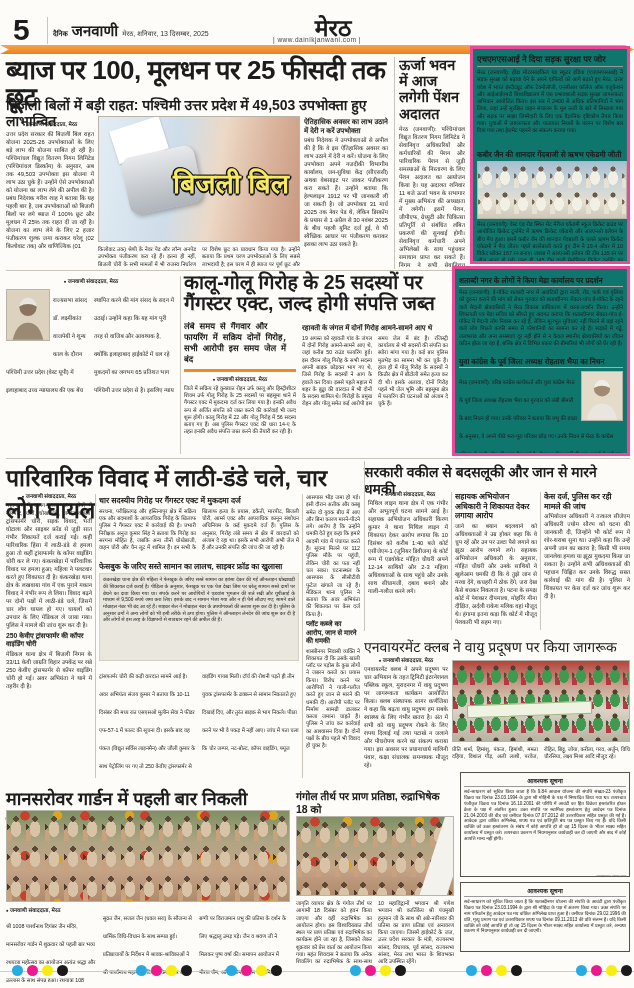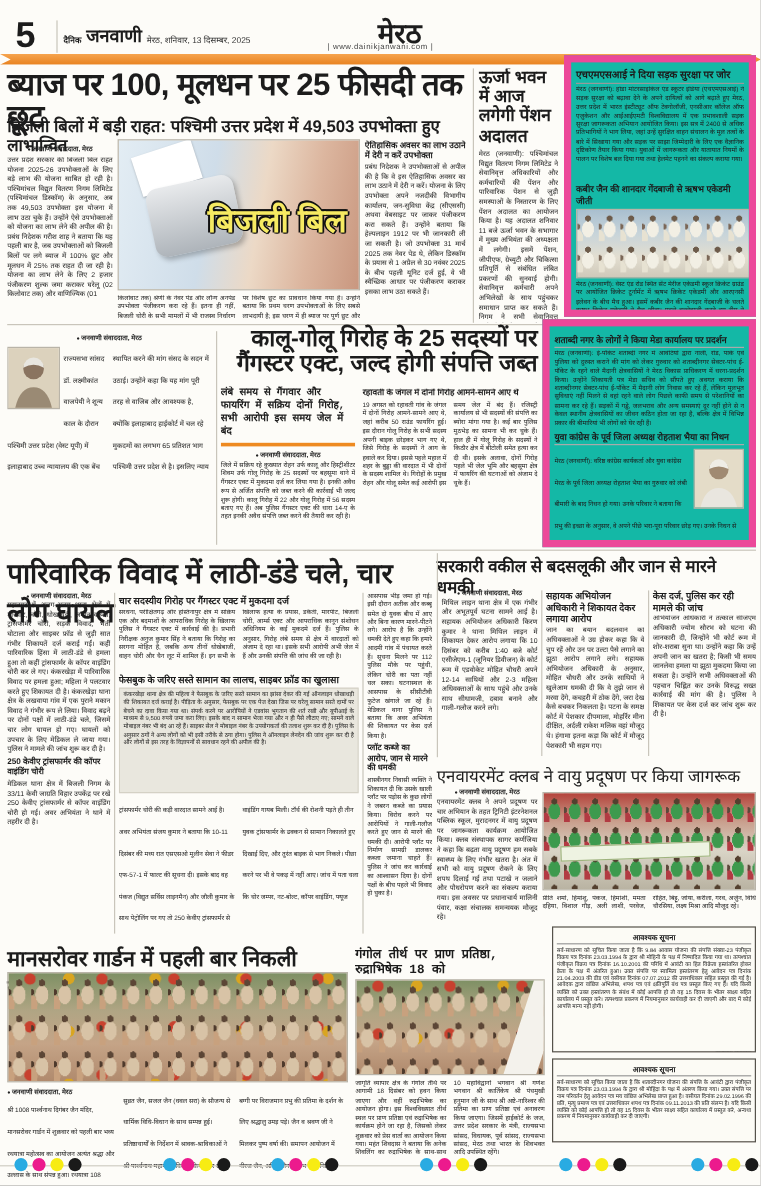--- a/index.html
+++ b/index.html
@@ -19,42 +19,42 @@
   .mh-daily{font-size:7px;font-weight:bold;}
   .mh-name{font-size:15px;font-weight:bold;line-height:.9;}
   .mh-date{font-size:7px;color:#333;}
   .city{font-size:23px;font-weight:bold;}
   .website{font-size:6.5px;color:#444;letter-spacing:.5px;}
   .ribbon{height:9px;background:linear-gradient(#f6a44e,#e8821f);
     clip-path:polygon(0 0,98.6% 0,100% 50%,98.6% 100%,0 100%,1.4% 50%);}
 
   
   .h-xl{font-size:26px;font-weight:bold;line-height:1.03;letter-spacing:-.5px;}
-  .h-l{font-size:19.5px;font-weight:bold;line-height:1.06;text-align:right;}
+  .h-l{font-size:19.5px;font-weight:bold;line-height:1.06;}
   .h-m{font-size:18.5px;font-weight:bold;line-height:1.08;}
   .h-sub{font-size:14px;font-weight:bold;line-height:1.15;}
   .h-med{font-size:14px;font-weight:bold;line-height:1.18;}
   .h-env{font-size:14px;font-weight:normal;}
-  .h-gangol{font-size:10.5px;font-weight:bold;line-height:1.2;font-family:Liberation Mono, monospace;}
+  .h-gangol{font-size:10.5px;font-weight:bold;line-height:1.2;}
   .h-mans{font-size:18px;font-weight:bold;}
 
   .byline{font-size:5.5px;font-weight:bold;color:#222;}
   .byline::before{content:"● ";font-size:4.5px;}
   .body6{font-size:5.8px;line-height:1.38;}
   .body5{font-size:5.3px;line-height:1.38;}
   .subhead8{font-size:7.8px;font-weight:bold;line-height:1.25;margin:2px 0;}
   .subhead7{font-size:6.8px;font-weight:bold;line-height:1.25;margin:2px 0;}
   .colA-head{font-size:8.2px;font-weight:bold;line-height:1.3;border-bottom:1px solid #555;padding-bottom:2px;}
   .leadin{font-size:7px;font-weight:bold;line-height:1.3;}
   .standfirst{font-size:8.4px;font-weight:bold;line-height:1.3;font-family:Liberation Mono, monospace;}
   .orangebar{height:3px;background:#ee8a21;margin:3px 0;}
   .crosshead{font-size:7px;font-weight:bold;line-height:1.25;margin-bottom:2px;}
   .cols2{columns:2;column-gap:6px;}
   .cols3{columns:3;column-gap:6px;}
-  .box{border:6px solid #ec4899;padding:4px;background:#14b8a6;box-sizing:border-box;}
+  .box{border:3px solid #ec4899;padding:4px;background:#0f766e;box-sizing:border-box;}
   .box-head{font-size:8.4px;font-weight:bold;border-bottom:1px solid #999;padding-bottom:2px;margin-bottom:2px;}
   .box-head2{font-size:7.4px;font-weight:bold;margin:2px 0;}
   .graybox{background:#e9e7de;border:1px solid #d4d1c5;padding:3px;font-size:4.9px;line-height:1.35;}
 
   
   .photo{position:absolute;overflow:hidden;border:1px solid #b9b4a8;box-sizing:border-box;}
   .ph-bijli{background:linear-gradient(100deg,#e3edf4 0%,#cfdde9 38%,#ecd9c6 58%,#dcb69f 78%,#c9977f 100%);}
   .bill-slip{position:absolute;left:14px;top:6px;width:52px;height:34px;background:#fff;
     transform:rotate(-18deg);box-shadow:0 1px 2px rgba(0,0,0,.25);}
   .bill-dev{position:absolute;left:26px;top:34px;width:74px;height:58px;background:linear-gradient(#e8eaec,#aeb4ba);

